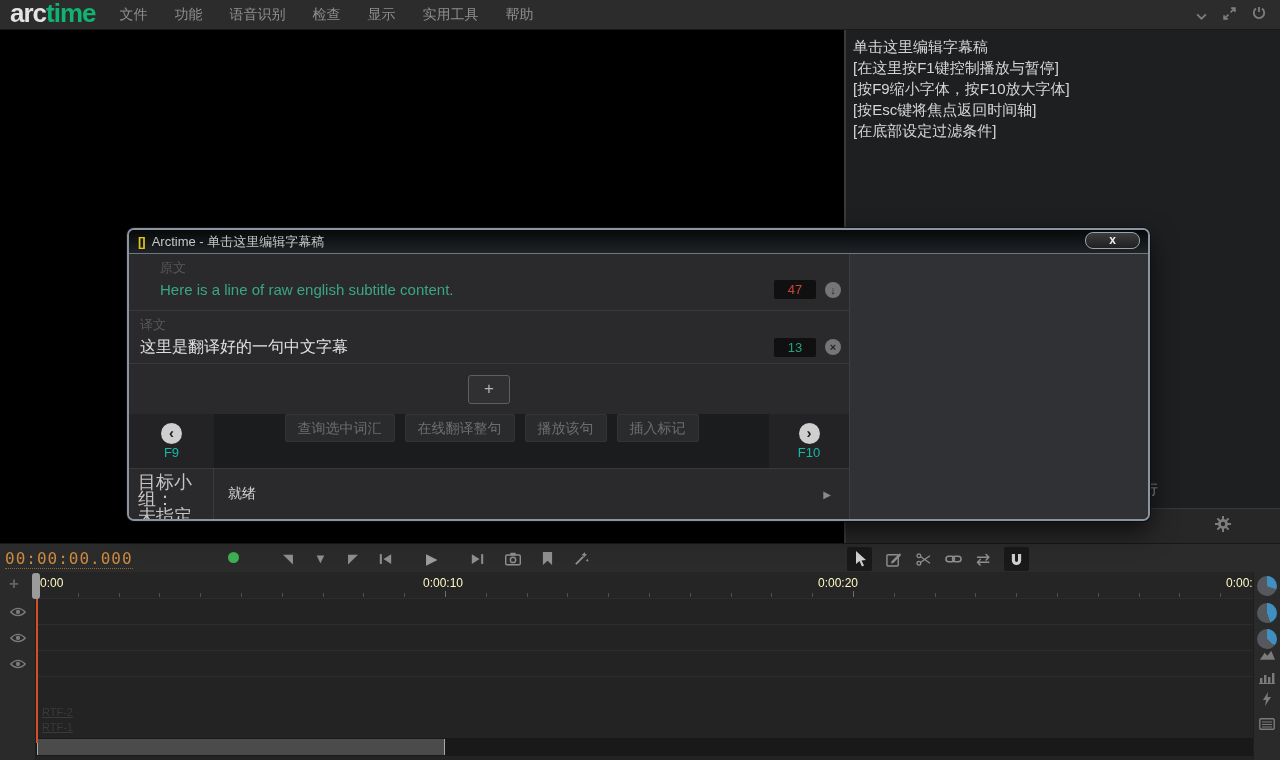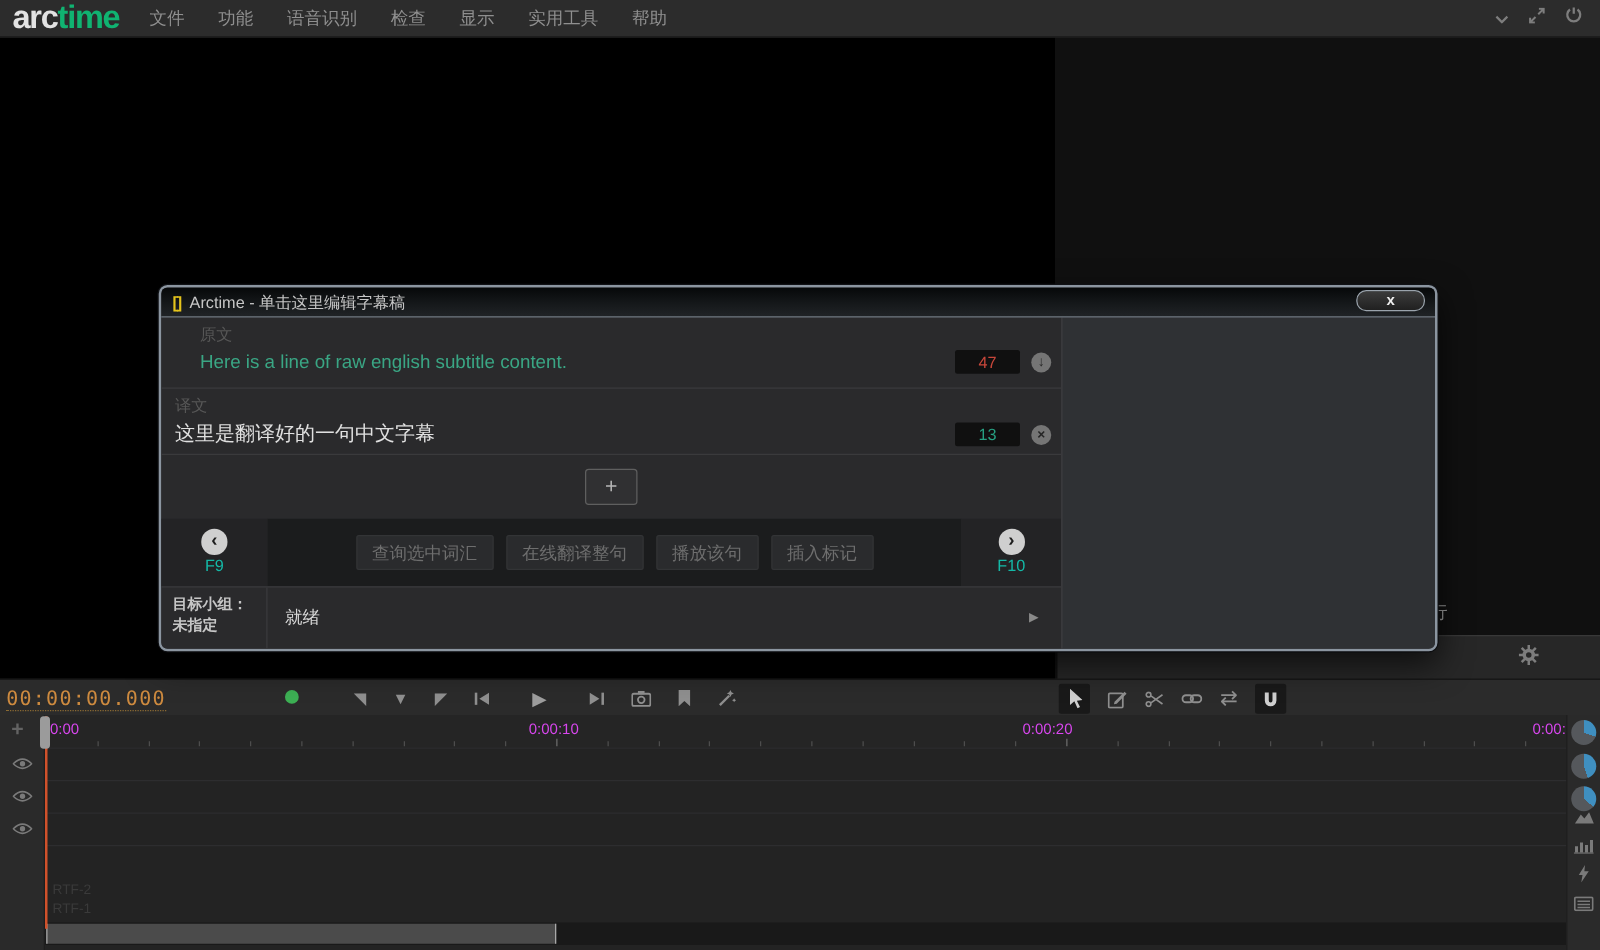--- a/index.html
+++ b/index.html
@@ -44,42 +44,42 @@
   #dlg-left { width:720px; display:flex; flex-direction:column; background:#2a2a2c; }
   #dlg-right { flex:1; background:#2f3134; border-left:1px solid #3e3e40; }
   .dlg-row { border-top:1px solid #3a3a3c; }
   .dlg-row:first-child { border-top:none;margin-left:20px; }
   #row-source { height:57px; padding:5px 8px 0 11px; }
   #row-target { height:54px; padding:5px 8px 0 11px; }
   .field-label { color:#575757; font-size:13px; }
   .field-line { display:flex; align-items:center; margin-top:3px; }
   #source-text { color:#3aa684; font-size:15px; }
   #target-text { color:#e0e0e0; font-size:16px; }
-  .count-badge { margin-left:auto; width:52px; text-align:center; background:#101010;
+  .count-badge { margin-left:auto; width:42px; text-align:center; background:#101010;
     border-radius:2px; font-size:13px; padding:2px 0; }
   #source-count { color:#c8473b; } #target-count { color:#27a183; }
   .row-circle { width:16px; height:16px; border-radius:50%; background:#757575; color:#262626;
     font-size:11px; font-weight:bold; text-align:center; line-height:16px; margin-left:9px; cursor:pointer; }
   #row-plus { height:52px; display:flex; align-items:center; justify-content:center; }
   #add-line-button { width:42px; height:29px; border:1px solid #5f5f5f; border-radius:3px;
     background:#303032; color:#b5b5b5; font-size:17px; line-height:26px; text-align:center; cursor:pointer; }
   #row-actions { height:55px; display:flex; border-top:none; }
   .nav-cell { width:85px; background:#232325; display:flex; flex-direction:column;
     align-items:center; justify-content:center; gap:1px; cursor:pointer; }
   .nav-cell.right { width:80px; }
   .nav-circle { width:21px; height:21px; border-radius:50%; background:#cfcfcf; color:#1d1d1d;
     font-size:15px; font-weight:bold; text-align:center; line-height:19px; }
   .nav-key { color:#14b8a6; font-size:13px; }
-  #actions-center { flex:1; background:#1b1c1d; display:flex; align-items:center;
+  #actions-center { flex:1; background:#1b1c1d; display:flex; 
     justify-content:center; gap:10px; }
   .dlg-btn { height:28px; background:#2a2b2d; border:1px solid #333436; border-radius:2px;
     color:#6e6e6e; font-size:14px; padding:0 12px; line-height:26px; cursor:pointer; }
   #row-status { height:51px; display:flex; }
   #group-cell { width:85px; border-right:1px solid #3a3a3c; padding:5px 0 0 9px;
-    color:#c6c6c6; font-size:12px; line-height:17px;font-weight:bold; }
+    color:#c6c6c6; font-size:18px; line-height:17px; }
   #status-cell { flex:1; display:flex; align-items:center; padding-left:14px; }
   #status-text { color:#d8d8d8; font-size:14px; }
   #status-arrow { margin-left:auto; margin-right:18px; color:#8a8a8a; font-size:10px; cursor:pointer; }
 
   
   #transport { left:0; top:543px; width:1280px; height:29px; background:#2b2b2b;
     border-top:1px solid #171717; }
   #timecode { left:5px; top:5px; font-family:"DejaVu Sans Mono",monospace; font-size:16px;
     color:#cd8a3f; border-bottom:1px dotted #8a6a33; letter-spacing:1px; cursor:text; }
   #record-dot { left:228px; top:8px; width:11px; height:11px; border-radius:50%; background:#3db054; }
@@ -96,26 +96,26 @@
   #swap-glyph { font-size:17px; cursor:pointer; }
 
   
   #timeline { left:0; top:572px; width:1280px; height:188px; background:#232323; }
   #tl-gutter { left:0; top:0; width:36px; height:188px; background:#2a2a2a;
     border-right:1px solid #1e1e1e; }
   #tl-add { left:9px; top:2px; color:#636363; font-size:17px; font-weight:bold; cursor:pointer; }
   .eye { position:absolute; left:10px; color:#7a7a7a; cursor:pointer; }
   #tl-ruler { left:36px; top:0; width:1217px; height:26px; background:#252525;
     overflow:hidden; cursor:pointer; }
-  .ruler-label { position:absolute; top:4px; color:#d946ef; font-size:12px; }
+  .ruler-label { position:absolute; top:4px; color:#fef9c3; font-size:12px; }
   .tick { position:absolute; bottom:1px; width:1px; height:4px; background:#4d4d4d; }
   .tick.major { height:6px; background:#6d6d6d; }
   #tl-tracks { left:36px; top:26px; width:1217px; height:140px; background:#232323; }
   .track-sep { position:absolute; left:0; width:1217px; height:1px; background:#2d2d2f; }
-  .track-faint-label { position:absolute; left:6px; color:#3a3a3a; font-size:11px; }
+  .track-faint-label { position:absolute; left:6px; color:#3a3a3a; font-size:11px;text-decoration:underline; }
   #playhead-line { left:36px; top:573px; width:2px; height:170px; background:#d0512b; z-index:6; }
   #playhead-handle { left:32px; top:573px; width:8px; height:26px; background:#9b9b9b;
     border-radius:3px; z-index:7; cursor:grab; }
   #tl-scroll { left:36px; top:166px; width:1217px; height:18px; background:#191919; }
   #tl-scroll-thumb { position:absolute; left:1px; top:1px; width:408px; height:16px;
     background:#4b4b4b; border-left:1px solid #a8a8a8; border-right:1px solid #a8a8a8; cursor:grab; }
   #tl-right-col { left:1253px; top:0; width:27px; height:188px; background:#2a2a2a;
     border-left:1px solid #1e1e1e; }
   .knob { position:absolute; left:3px; width:20px; height:20px; border-radius:50%; cursor:pointer; }
   .rc-icon { position:absolute; left:5px; color:#7a7a7a; cursor:pointer; }
@@ -145,20 +145,29 @@
           </svg></span>
       <span><svg viewBox="0 0 14 14" width="14" height="14">
             <path d="M7 1 V6" stroke="currentColor" stroke-width="1.8"></path>
             <path d="M4 2.6 a5.2 5.2 0 1 0 6 0" fill="none" stroke="currentColor" stroke-width="1.8"></path>
           </svg></span>
     </div>
   </div>
 
   <div id="video-area" class="abs"></div>
 
+  <div id="right-panel" class="abs">
+    <div id="hints">
+      <div class="hint-line">单击这里编辑字幕稿</div>
+      <div class="hint-line">[在这里按F1键控制播放与暂停]</div>
+      <div class="hint-line">[按F9缩小字体，按F10放大字体]</div>
+      <div class="hint-line">[按Esc键将焦点返回时间轴]</div>
+      <div class="hint-line">[在底部设定过滤条件]</div>
+    </div>
+  </div>
   <div id="clipped-char" class="abs">行</div>
   <div id="panel-bottom-strip" class="abs"></div>
   <div id="panel-gear" class="abs">
     <svg viewBox="0 0 16 16" width="16" height="16">
         <g fill="currentColor">
           <circle cx="8" cy="8" r="5"></circle>
           <rect x="7" y="0" width="2" height="16"></rect>
           <rect x="0" y="7" width="16" height="2"></rect>
           <rect x="7" y="0" width="2" height="16" transform="rotate(45 8 8)"></rect>
           <rect x="0" y="7" width="16" height="2" transform="rotate(45 8 8)"></rect>

